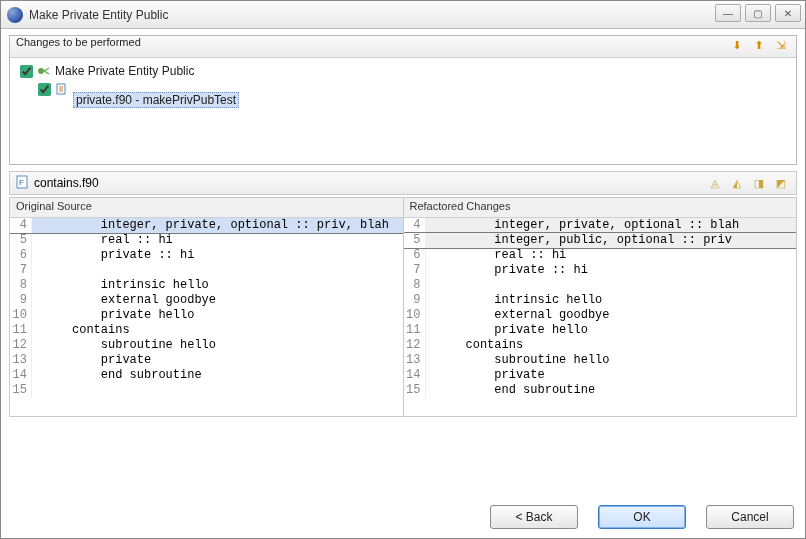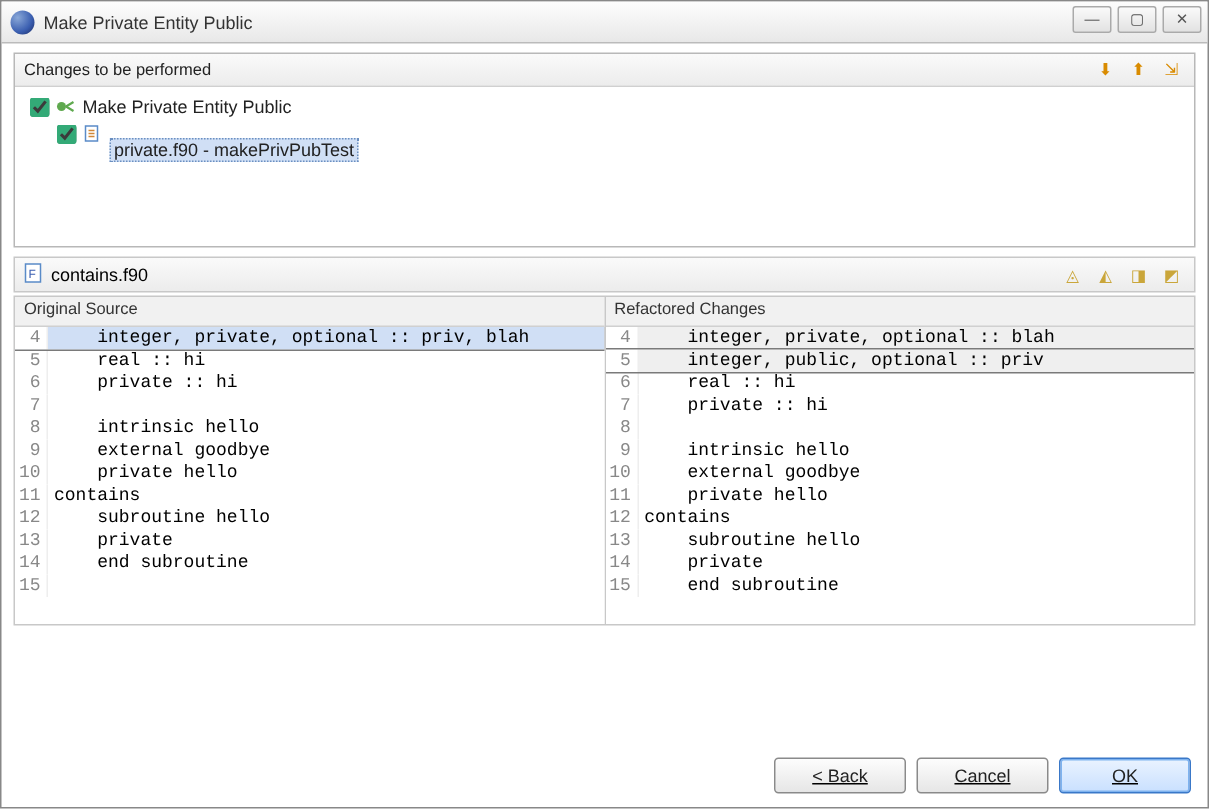--- a/index.html
+++ b/index.html
@@ -44,21 +44,21 @@
   .content {
     padding: 6px 8px 0 8px;
   }
   .panel {
     border: 1px solid #b8b8b8;
     background: #fff;
   }
   .changes-panel { height: 130px; display:flex; flex-direction:column; }
   .changes-header {
     height: 22px;
-    display:flex; align-items:center;
+    display:flex; 
     padding: 0 6px;
     background: linear-gradient(#fafafa,#ececec);
     border-bottom: 1px solid #d0d0d0;
   }
   .changes-header .label { flex:1; font-weight: normal; color:#222; white-space:nowrap; overflow:hidden; text-overflow:ellipsis; }
   .hdr-btns { display:flex; gap:4px; }
   .icon-btn { width:18px;height:18px;display:flex;align-items:center;justify-content:center;cursor:pointer; }
   .tree {
     flex:1; overflow:auto; padding:4px 6px;
     font-size: 12px;
@@ -95,28 +95,28 @@
     font-family: "Courier New", monospace;
     font-size: 12px;
     white-space: pre;
   }
   .codeline { display:flex; height:15px; }
   .ln {
     width:22px; text-align:right; padding-right:4px;
     color:#888; background:#fff; border-right:1px solid #eee;
     flex-shrink:0;
   }
-  .src { padding-left:4px; }
+  .src { padding-left:4px;margin-left:36px; }
   .hl-blue { background:#d0dff5; }
   .hl-del { background:#efefef; }
   .hl-box { outline:1px solid #7a7a7a; }
 
   .btn-row {
     position:absolute; bottom:10px; right:12px;
-    display:flex; gap:7px;text-decoration:underline;
+    display:flex; gap:20px;
   }
   .btn {
     min-width:88px; height:24px;
     border:1px solid #8a8a8a; border-radius:3px;
     background:linear-gradient(#fdfdfd,#e6e6e6);
     font-size:12px; color:#222;
     display:flex;align-items:center;justify-content:center;
     cursor:pointer;
   }
   .btn.primary {
@@ -203,15 +203,15 @@
       <div class="code-wrap">
         <div class="code" id="code-right"><div class="codeline hl-del"><span class="ln">4</span><span class="src">    integer, private, optional :: blah</span></div><div class="codeline hl-del hl-box"><span class="ln">5</span><span class="src">    integer, public, optional :: priv</span></div><div class="codeline "><span class="ln">6</span><span class="src">    real :: hi</span></div><div class="codeline "><span class="ln">7</span><span class="src">    private :: hi</span></div><div class="codeline "><span class="ln">8</span><span class="src"></span></div><div class="codeline "><span class="ln">9</span><span class="src">    intrinsic hello</span></div><div class="codeline "><span class="ln">10</span><span class="src">    external goodbye</span></div><div class="codeline "><span class="ln">11</span><span class="src">    private hello</span></div><div class="codeline "><span class="ln">12</span><span class="src">contains</span></div><div class="codeline "><span class="ln">13</span><span class="src">    subroutine hello</span></div><div class="codeline "><span class="ln">14</span><span class="src">    private</span></div><div class="codeline "><span class="ln">15</span><span class="src">    end subroutine</span></div></div>
       </div>
     </div>
   </div>
 
 </div>
 
 <div class="btn-row">
   <div class="btn">&lt; Back</div>
+  <div class="btn primary">OK</div>
   <div class="btn">Cancel</div>
-  <div class="btn primary">OK</div>
 </div>
 
 </body></html>

